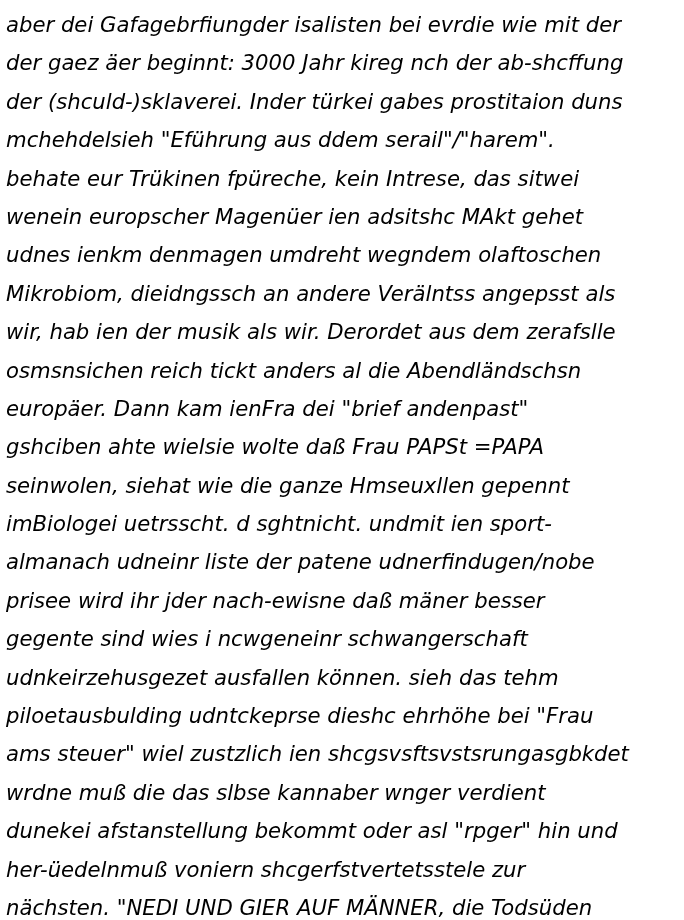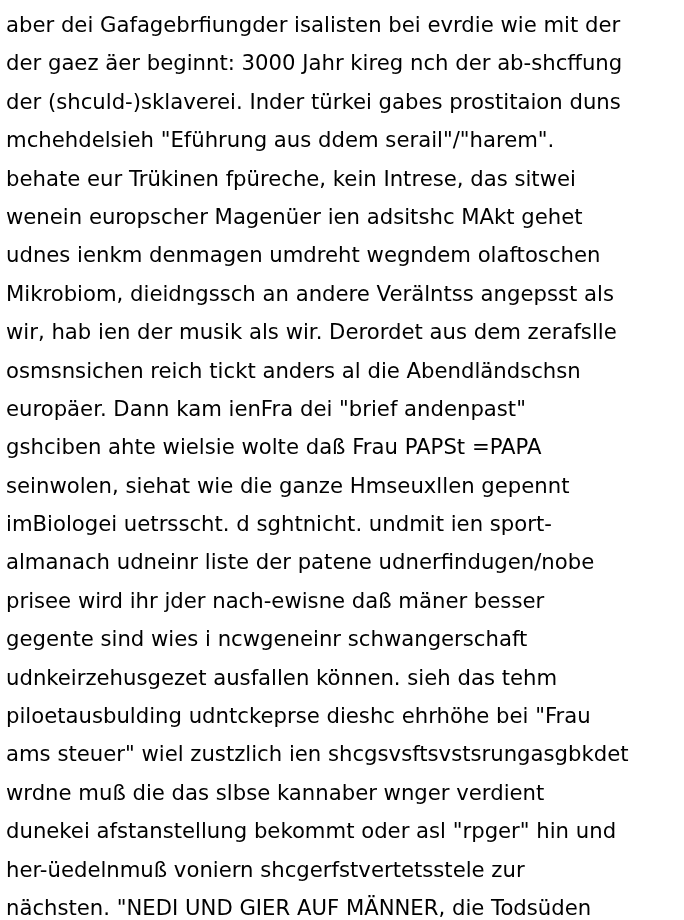--- a/index.html
+++ b/index.html
@@ -12,20 +12,21 @@
     height: 920px;
     overflow: hidden;
     font-family: "DejaVu Sans", sans-serif;
   }
   #document-page {
     box-sizing: border-box;
     width: 684px;
     height: 920px;
     padding: 6px 6px 0 6px;
     background: #ffffff;
+    font-style: italic;
   }
   #body-text {
     font-family: "DejaVu Sans", sans-serif;
     font-size: 21.2px;
     line-height: 38.4px;
     color: #000000;
     letter-spacing: 0px;
     word-spacing: 0px;
     white-space: pre-wrap;
     text-align: left;

